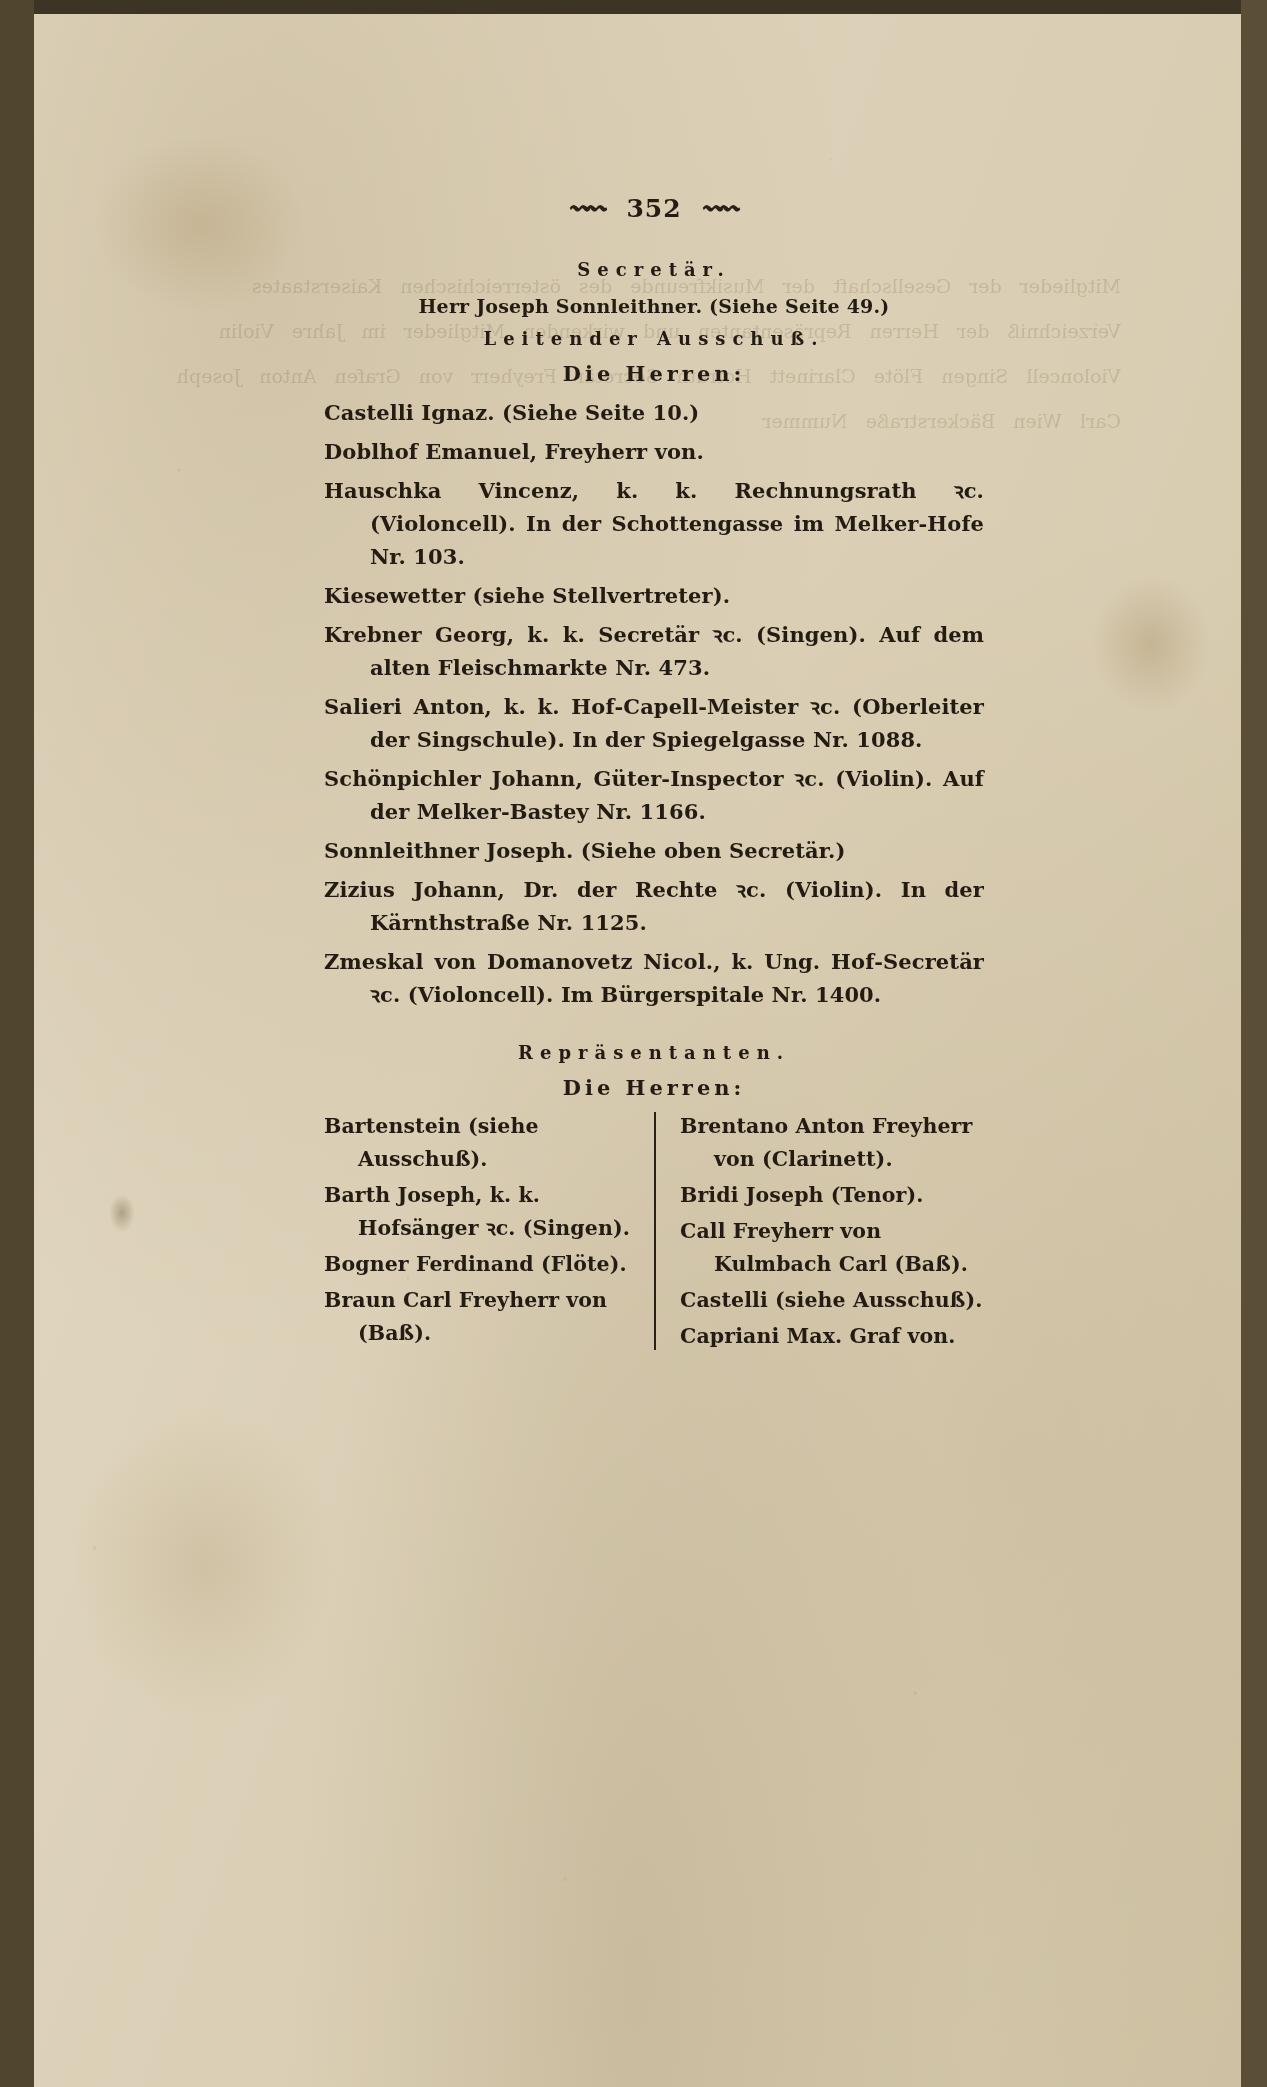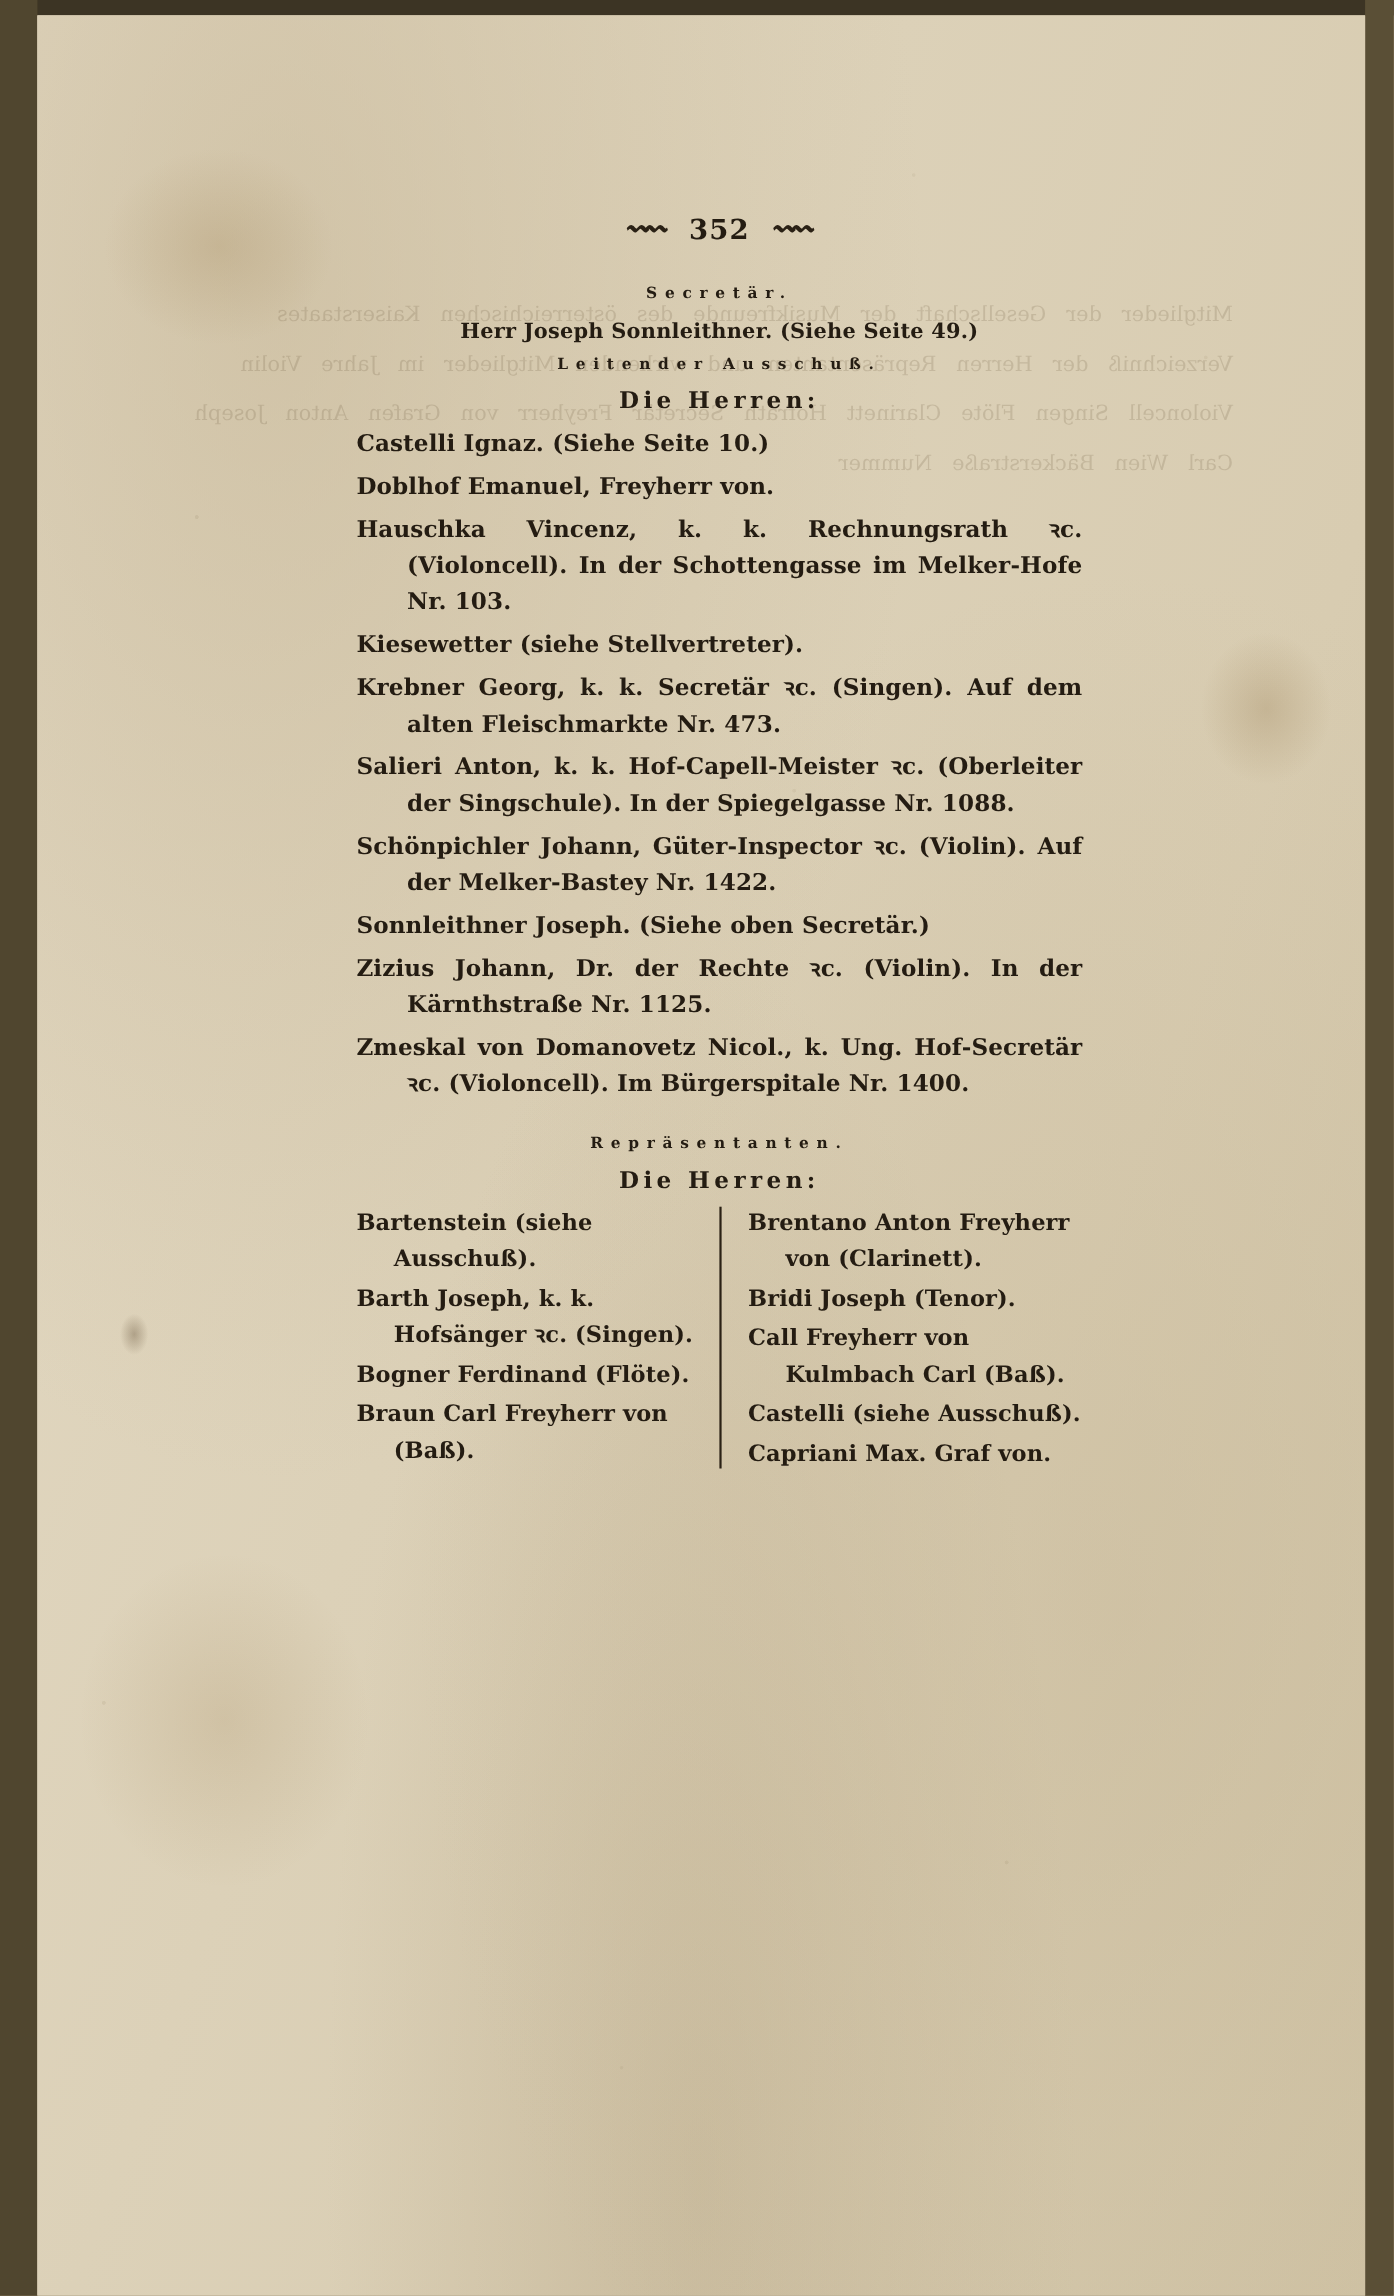--- a/index.html
+++ b/index.html
@@ -138,21 +138,21 @@
   }
 
   .frak {
     font-family: "DejaVu Serif", serif;
     font-weight: 700;
     font-style: normal;
   }
 
   h2.section {
     text-align: center;
-    font-size: 14px;
+    font-size: 18px;
     font-weight: 700;
     letter-spacing: 7px;
     margin: 0 0 10px 0;
   }
   h3.subhead {
     text-align: center;
     font-size: 21px;
     font-weight: 700;
     letter-spacing: 4px;
     margin: 12px 0 10px 0;
@@ -243,21 +243,21 @@
 
       <h2 class="section frak">Leitender Ausschuß.</h2>
       <h3 class="subhead frak">Die Herren:</h3>
 
       <p class="entry frak">Castelli Ignaz. (Siehe Seite 10.)</p>
       <p class="entry frak">Doblhof Emanuel, Freyherr von.</p>
       <p class="entry frak">Hauschka Vincenz, k. k. Rechnungsrath ꝛc. (Violoncell). In der Schottengasse im Melker‑Hofe Nr. 103.</p>
       <p class="entry frak">Kiesewetter (siehe Stellvertreter).</p>
       <p class="entry frak">Krebner Georg, k. k. Secretär ꝛc. (Singen). Auf dem alten Fleischmarkte Nr. 473.</p>
       <p class="entry frak">Salieri Anton, k. k. Hof‑Capell‑Meister ꝛc. (Oberleiter der Singschule). In der Spiegelgasse Nr. 1088.</p>
-      <p class="entry frak">Schönpichler Johann, Güter‑Inspector ꝛc. (Violin). Auf der Melker‑Bastey Nr. 1422.</p>
+      <p class="entry frak">Schönpichler Johann, Güter‑Inspector ꝛc. (Violin). Auf der Melker‑Bastey Nr. 1166.</p>
       <p class="entry frak">Sonnleithner Joseph. (Siehe oben Secretär.)</p>
       <p class="entry frak">Zizius Johann, Dr. der Rechte ꝛc. (Violin). In der Kärnthstraße Nr. 1125.</p>
       <p class="entry frak">Zmeskal von Domanovetz Nicol., k. Ung. Hof‑Secretär ꝛc. (Violoncell). Im Bürgerspitale Nr. 1400.</p>
 
       <h2 class="section frak" style="margin-top:31px">Repräsentanten.</h2>
       <h3 class="subhead frak">Die Herren:</h3>
 
       <div class="cols">
         <div class="divider"></div>
         <div class="col left">

